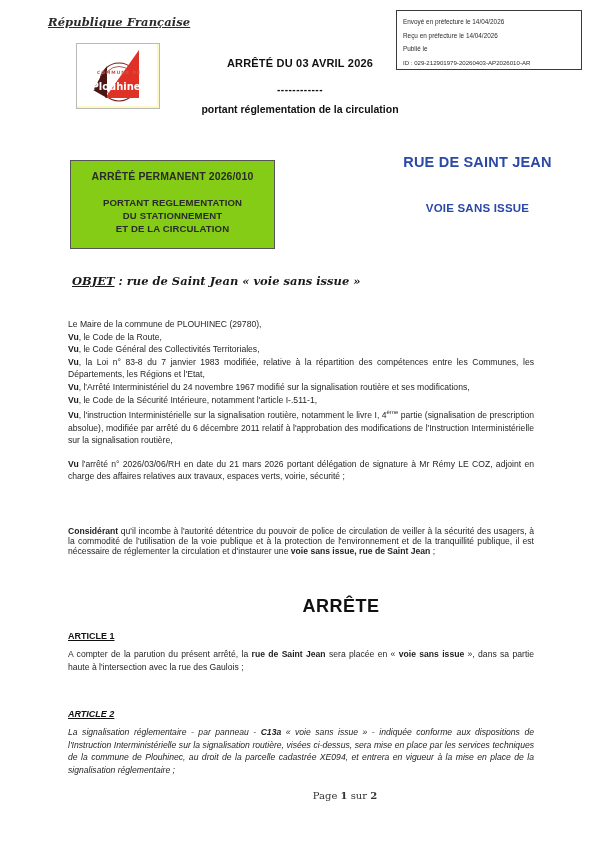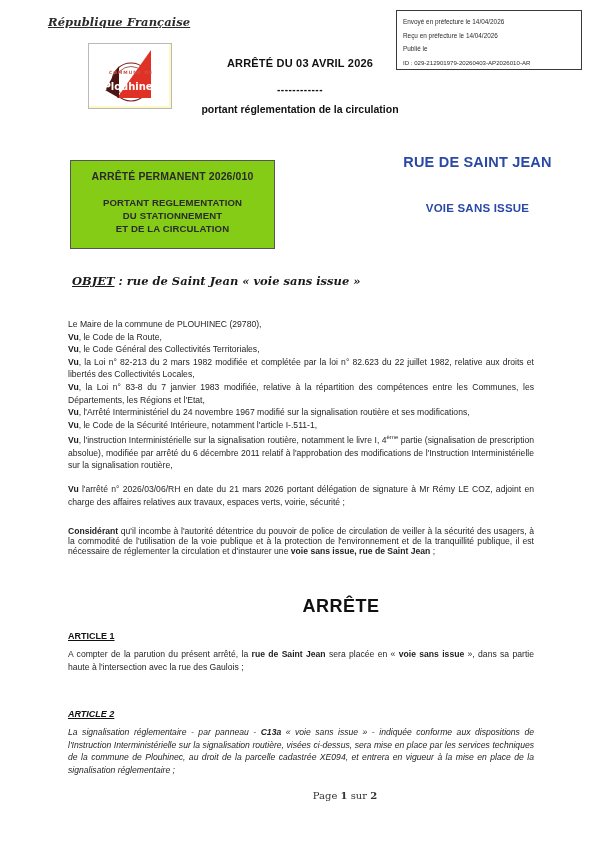--- a/index.html
+++ b/index.html
@@ -33,21 +33,20 @@
 
   .logo-box {
     position: absolute;
     left: 76px;
     top: 43px;
     width: 82px;
     height: 64px;
     border: 1px solid #b9b9b9;
     background: #fef9c3;
     overflow: hidden;
-    margin-left: 12px;
   }
   .logo-box svg { display: block; }
 
   
   .stamp {
     position: absolute;
     left: 396px;
     top: 10px;
     width: 186px;
     height: 60px;
@@ -296,21 +295,20 @@
   <div class="blue-sub">VOIE SANS ISSUE</div>
 
   <div class="objet">
     <u>OBJET</u><span> : rue de Saint Jean « voie sans issue »</span>
   </div>
 
   <div class="body-text">
     <p>Le Maire de la commune de PLOUHINEC (29780),</p>
     <p><b>Vu</b><span>, le Code de la Route,</span></p>
     <p><b>Vu</b><span>, le Code Général des Collectivités Territoriales,</span></p>
-    <p><b>Vu</b><span>, la Loi n° 82-213 du 2 mars 1982 modifiée et complétée par la loi n° 82.623 du 22 juillet 1982, relative aux droits et libertés des Collectivités Locales,</span></p>
     <p><b>Vu</b><span>, la Loi n° 83-8 du 7 janvier 1983 modifiée, relative à la répartition des compétences entre les Communes, les Départements, les Régions et l'Etat,</span></p>
     <p><b>Vu</b><span>, l'Arrêté Interministériel du 24 novembre 1967 modifié sur la signalisation routière et ses modifications,</span></p>
     <p><b>Vu</b><span>, le Code de la Sécurité Intérieure, notamment l'article I-.511-1,</span></p>
     <p><b>Vu</b><span>, l'instruction Interministérielle sur la signalisation routière, notamment le livre I, 4</span><span class="sup">ème</span><span> partie (signalisation de prescription absolue), modifiée par arrêté du 6 décembre 2011 relatif à l'approbation des modifications de l'Instruction Interministérielle sur la signalisation routière,</span></p>
     <p class="gap"><b>Vu</b><span> l'arrêté n° 2026/03/06/RH en date du 21 mars 2026 portant délégation de signature à Mr Rémy LE COZ, adjoint en charge des affaires relatives aux travaux, espaces verts, voirie, sécurité ;</span></p>
   </div>
 
   <div class="considerant">
     <b>Considérant</b><span> qu'il incombe à l'autorité détentrice du pouvoir de police de circulation de veiller à la sécurité des usagers, à la commodité de l'utilisation de la voie publique et à la protection de l'environnement et de la tranquillité publique, il est nécessaire de réglementer la circulation et d'instaurer une </span><b>voie sans issue, rue de Saint Jean</b><span> ;</span>
   </div>

